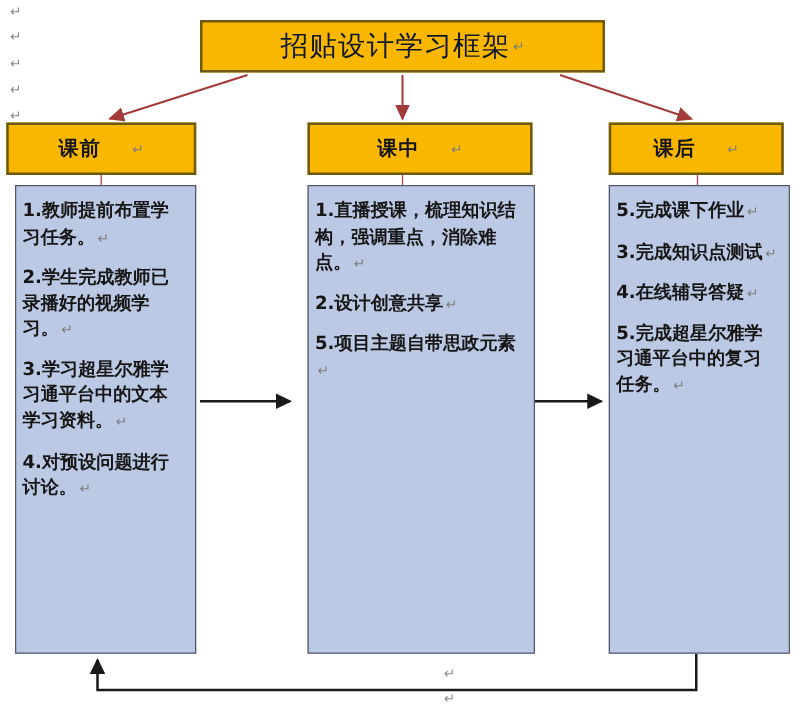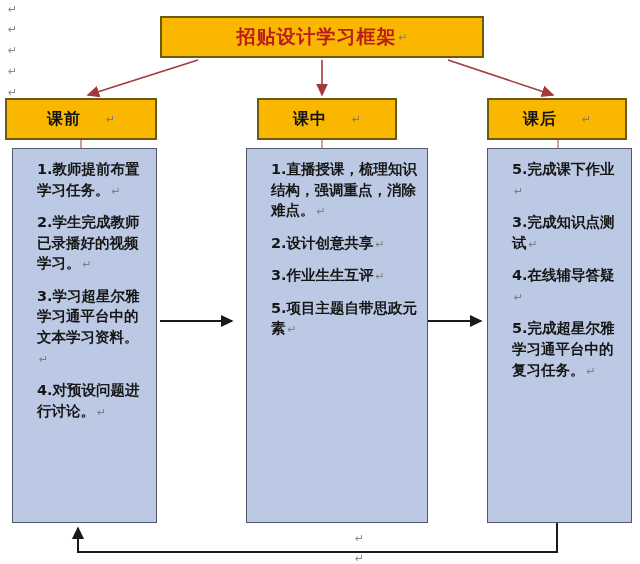--- a/index.html
+++ b/index.html
@@ -40,23 +40,23 @@
     width: 324px;
     height: 42px;
     background: #F9B700;
     border: 2px solid #6b5a10;
     box-sizing: border-box;
     display: flex;
     align-items: center;
     justify-content: center;
   }
   .title-box .txt {
-    font-size: 19px;
-    font-weight: bold;
-    color: #b91c1c;
+    font-size: 22px;
+    font-weight: normal;
+    color: #0f172a;
     letter-spacing: 1px;
     white-space: nowrap;
   }
 
   
   .col-head {
     position: absolute;
     height: 42px;
     background: #F9B700;
     border: 2px solid #6b5a10;
@@ -73,21 +73,21 @@
     letter-spacing: 1px;
     white-space: nowrap;
   }
 
   
   .col-body {
     position: absolute;
     background: #BCC9E4;
     border: 1.5px solid #52586b;
     box-sizing: border-box;
-    padding: 10px 8px 8px 24px;
+    padding: 10px 8px 8px 5px;
   }
   .col-body .line {
     font-size: 14.5px;
     font-weight: bold;
     color: #161616;
     line-height: 1.42;
     margin: 0 0 12px 0;
     letter-spacing: 0px;
   }
   .col-body .line:last-child { margin-bottom: 0; }
@@ -167,28 +167,27 @@
     <span class="txt">课前</span>
     <span class="ret">↵</span>
   </div>
   <div class="col-body" style="left:12px; top:148px; width:145px; height:375px;">
     <p class="line"><span>1.教师提前布置学习任务。</span><span class="ret">↵</span></p>
     <p class="line"><span>2.学生完成教师已录播好的视频学习。</span><span class="ret">↵</span></p>
     <p class="line"><span>3.学习超星尔雅学习通平台中的文本学习资料。</span><span class="ret">↵</span></p>
     <p class="line"><span>4.对预设问题进行讨论。</span><span class="ret">↵</span></p>
   </div>
 
-  <div class="col-head" style="left:246px; top:98px; width:140px;margin-left:11px;">
+  <div class="col-head" style="left:246px; top:98px; width:180px;">
     <span class="txt">课中</span>
     <span class="ret">↵</span>
   </div>
   <div class="col-body" style="left:246px; top:148px; width:182px; height:375px;">
     <p class="line"><span>1.直播授课，梳理知识结构，强调重点，消除难点。</span><span class="ret">↵</span></p>
     <p class="line"><span>2.设计创意共享</span><span class="ret">↵</span></p>
-    <p class="line"><span>3.作业生生互评</span><span class="ret">↵</span></p>
     <p class="line"><span>5.项目主题自带思政元素</span><span class="ret">↵</span></p>
   </div>
 
   <div class="col-head" style="left:487px; top:98px; width:140px;">
     <span class="txt">课后</span>
     <span class="ret">↵</span>
   </div>
   <div class="col-body" style="left:487px; top:148px; width:145px; height:375px;">
     <p class="line"><span>5.完成课下作业</span><span class="ret">↵</span></p>
     <p class="line"><span>3.完成知识点测试</span><span class="ret">↵</span></p>

